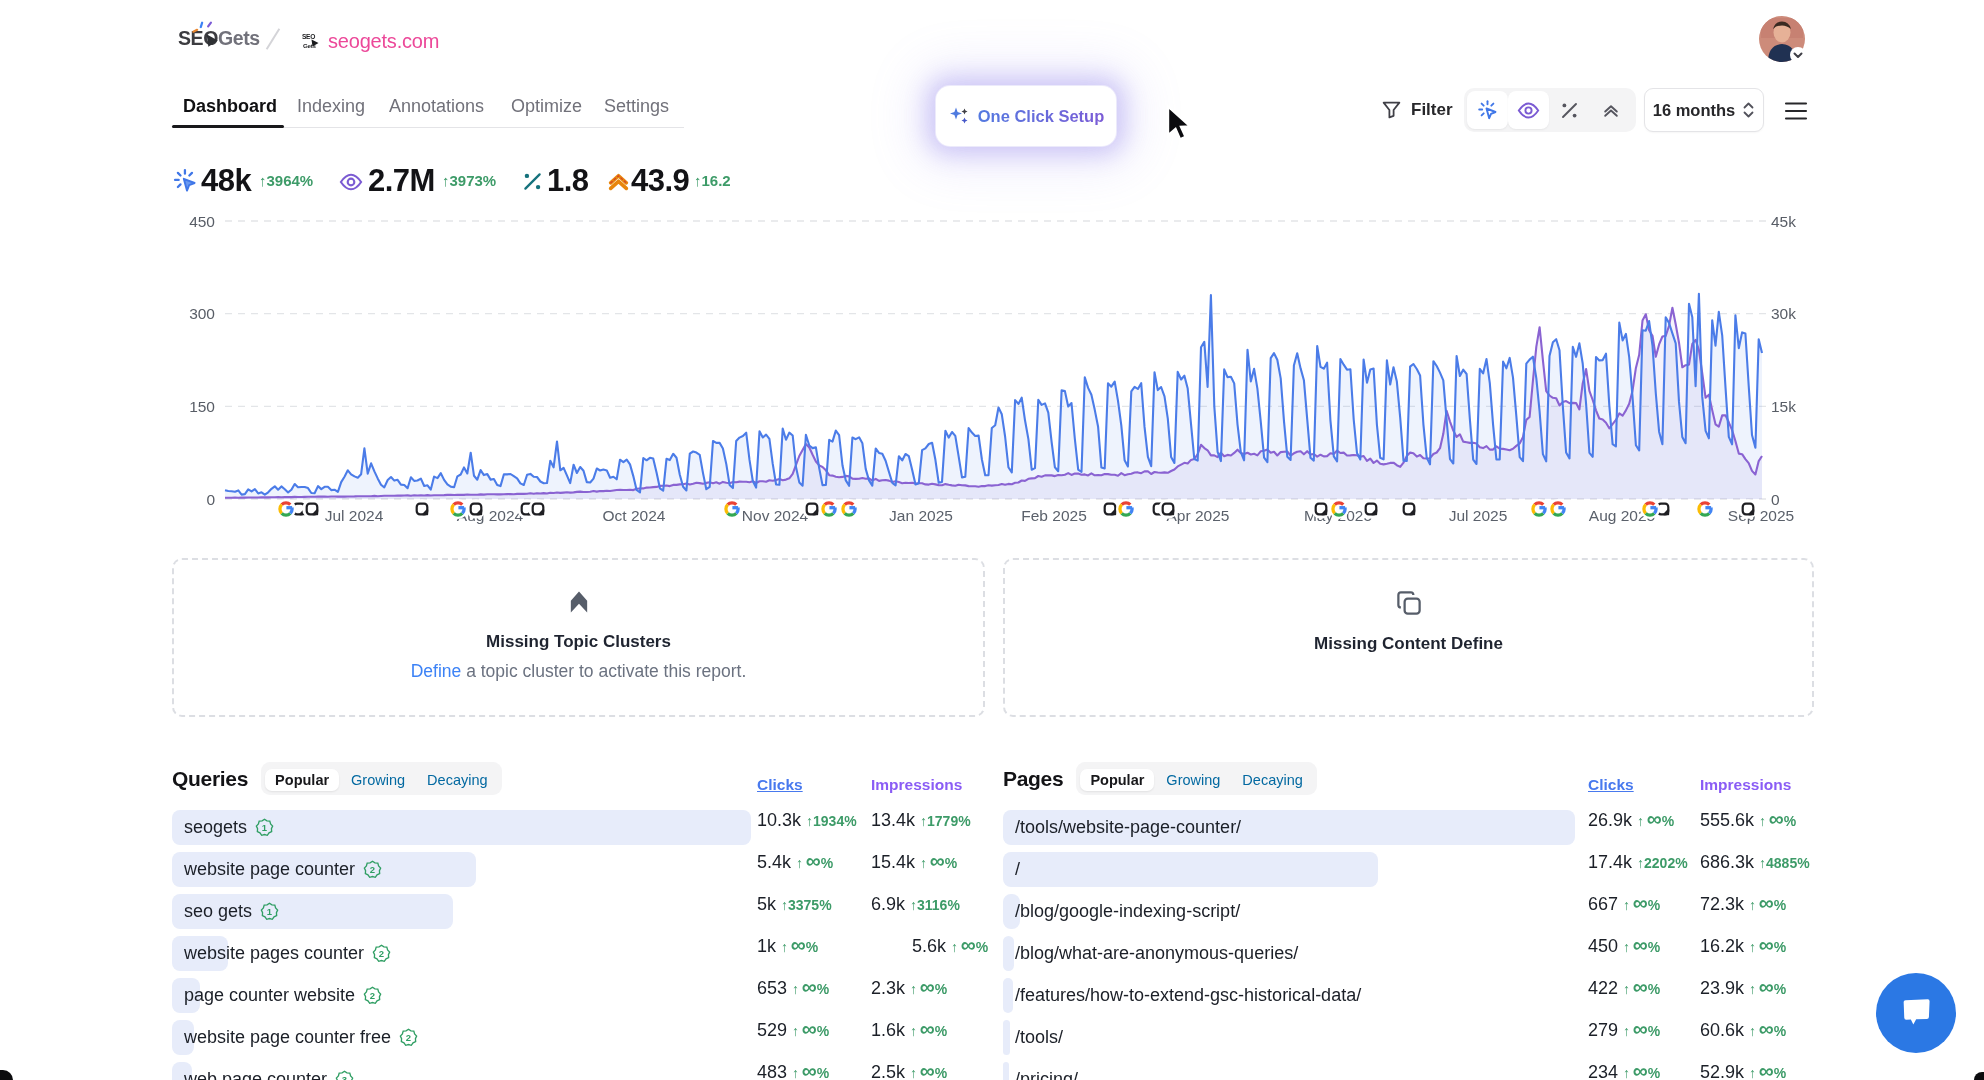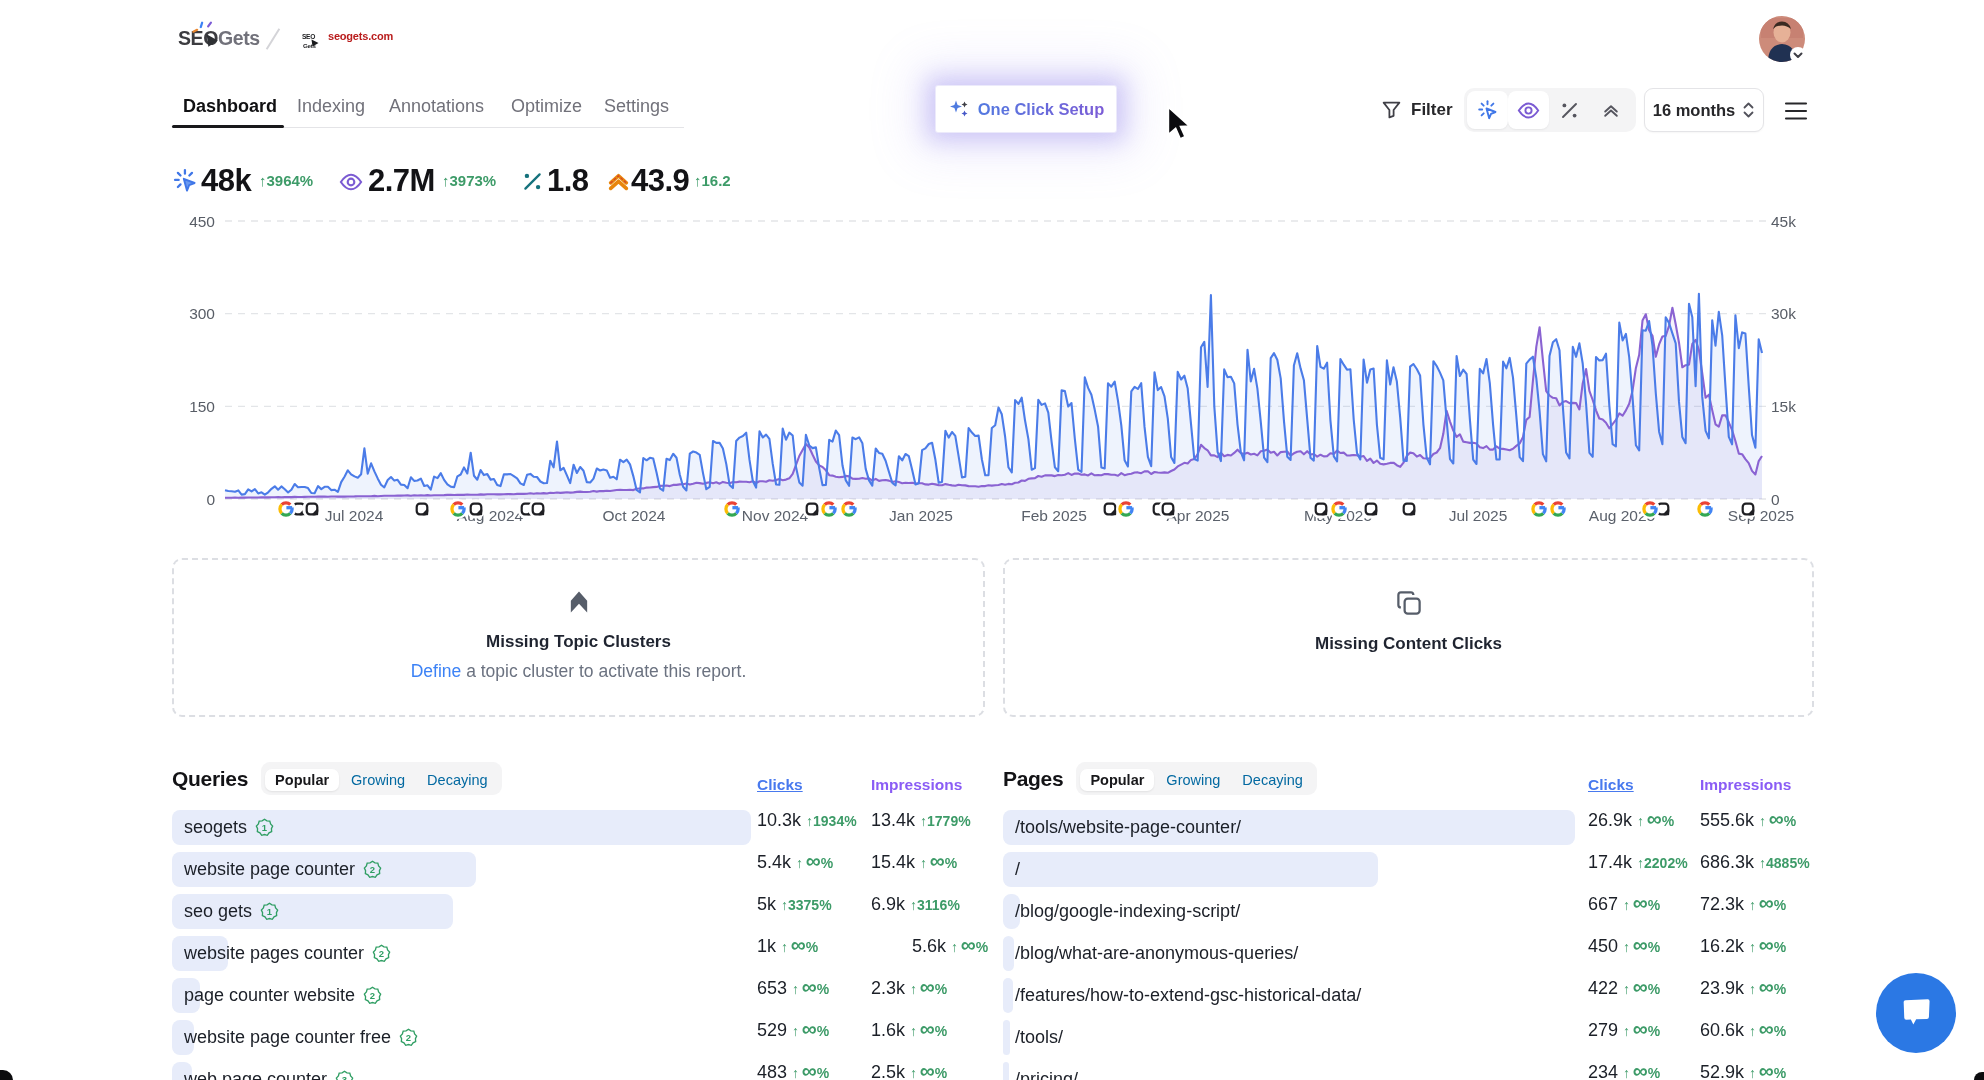--- a/index.html
+++ b/index.html
@@ -3,28 +3,28 @@
 <meta charset="utf-8">
 <style>
 * { margin:0; padding:0; box-sizing:border-box; }
 html,body { width:1984px; height:1080px; background:#fff; overflow:hidden; }
 body { font-family:"Liberation Sans", sans-serif; color:#18181b; position:relative; }
 .abs { position:absolute; }
 
 .logo { left:178px; top:27px; font-size:19.5px; font-weight:700; letter-spacing:-0.4px; color:#3c3c40; }
 .logo .gets { color:#71717a; }
 .slash { left:272px; top:27px; width:2px; height:24px; background:#d4d4d8; transform:rotate(32deg); }
-.site { left:328px; top:30px; font-size:11px; font-weight:700; color:#b91c1c; letter-spacing:-0.2px; }
+.site { left:328px; top:30px; font-size:20px; font-weight:400; color:#ec4899; letter-spacing:-0.2px; }
 
 .tab { top:96px; font-size:18px; color:#71717a; }
 .tab.active { color:#111113; font-weight:700; }
 .tabline { left:172px; top:127px; width:512px; height:1px; background:#e4e4e7; }
 .tabink { left:172px; top:125px; width:112px; height:3px; background:#18181b; border-radius:2px; }
 
-.ocs { left:936px; top:86px; width:180px; height:46px; background:#fff; border-radius:2px;
+.ocs { left:936px; top:86px; width:180px; height:60px; background:#fff; border-radius:14px;
   box-shadow:0 0 0 1px #eceafb, 0 0 22px 9px rgba(126,110,232,0.30), 0 0 48px 22px rgba(150,132,240,0.15);
   display:flex; align-items:center; justify-content:center; gap:8px; }
 .ocs span { font-size:16.5px; font-weight:700; background:linear-gradient(90deg,#5379e0,#7b5cd6); -webkit-background-clip:text; background-clip:text; color:transparent; }
 
 .filter { left:1381px; top:99px; display:flex; align-items:center; gap:9px; font-size:17px; font-weight:700; color:#27272a; }
 .toggles { left:1464px; top:88px; width:172px; height:44px; background:#f4f4f5; border-radius:10px; display:flex; align-items:center; padding:3px; }
 .tgl { width:41px; height:38px; display:flex; align-items:center; justify-content:center; border-radius:8px; }
 .tgl.on { background:#fff; box-shadow:0 1px 2px rgba(0,0,0,0.06); }
 .sel { left:1644px; top:88px; width:120px; height:44px; background:#fff; border:1px solid #e4e4e7; border-radius:9px; display:flex; align-items:center; justify-content:center; gap:7px; font-size:16.5px; font-weight:700; color:#27272a; box-shadow:0 1px 2px rgba(0,0,0,0.04); }
 .burger { left:1784px; top:100px; }
@@ -418,21 +418,21 @@
       <path d="M5 21 V11 L12 3 L19 11 V21 L12 13.5 Z" fill="#565d69"></path>
     </svg>
   <h3>Missing Topic Clusters</h3>
   <p><b>Define</b> a topic cluster to activate this report.</p>
 </div>
 <div class="abs card" style="left:1003px;width:811px;">
   <svg style="margin-top:28px;" width="30" height="30" viewBox="0 0 24 24" fill="none" stroke="#565d69" stroke-width="1.8" stroke-linejoin="round">
       <rect x="8.5" y="8.5" width="12" height="12" rx="2.5"></rect>
       <path d="M15.5 5.5 Q15.5 3.5 13.5 3.5 L5.5 3.5 Q3.5 3.5 3.5 5.5 L3.5 13.5 Q3.5 15.5 5.5 15.5"></path>
     </svg>
-  <h3>Missing Content Clicks</h3>
+  <h3>Missing Content Define</h3>
 </div>
 <div class="abs sect" style="left:172px;top:762px;">
 <h2>Queries</h2>
 <div class="pills">
       <div class="pill on">Popular</div>
       <div class="pill">Growing</div>
       <div class="pill">Decaying</div>
     </div>
 </div>
 <div class="abs colhead ch-clicks" style="left:757px;top:776px;">Clicks</div>

